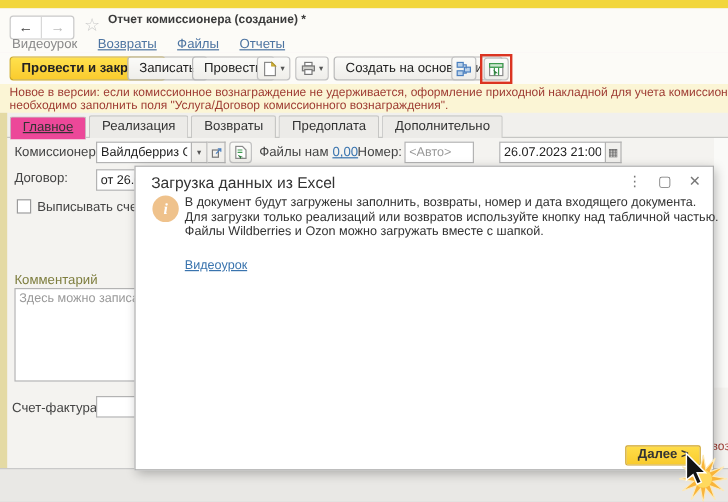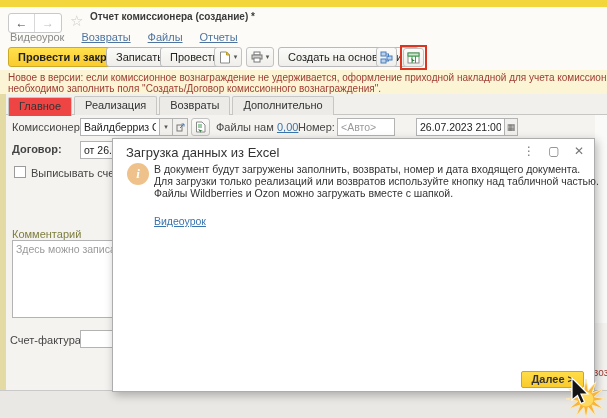--- a/index.html
+++ b/index.html
@@ -33,21 +33,21 @@
   .red-box{position:absolute;left:400px;top:1px;width:27px;height:25px;border:2px solid #DB3421;display:flex;align-items:center;justify-content:center;}
   .red-box .icon-btn{position:static;width:21px;height:19px;}
   
   .notice{position:absolute;left:0;top:70px;width:607px;height:24px;background:#FBF5D5;color:#9E3B32;
           font-size:10px;line-height:11px;padding:2px 0 0 8px;}
   .notice div{white-space:nowrap;overflow:hidden;}
   
   .left-strip{position:absolute;left:0;top:94px;width:6px;height:296px;background:#E4DAA4;}
   .tabstrip{position:absolute;left:8px;top:96px;display:flex;font-size:11px;z-index:2;}
   .ftab{padding:2px 10px 3px;border:1px solid #C6C6C4;border-bottom:none;background:#ECEBE8;margin-right:2px;cursor:pointer;border-radius:2px 2px 0 0;}
-  .ftab.active{background:#ef4444;position:relative;top:1px;padding-bottom:4px;}
+  .ftab.active{background:#ec4899;position:relative;top:1px;padding-bottom:4px;text-decoration:underline;}
   .form-panel{position:absolute;left:0;top:114px;width:607px;height:276px;background:#F4F3F0;border-top:1px solid #C6C6C4;}
   .right-sliver{position:absolute;left:595px;top:115px;width:12px;height:208px;background:#FAFAF8;}
   .lbl{position:absolute;font-size:11px;color:#444;white-space:nowrap;}
   .inp{position:absolute;height:18px;border:1px solid #B3B3B3;background:#fff;font-size:10.5px;
        font-family:"Liberation Sans","DejaVu Sans",sans-serif;padding:0 3px;color:#222;}
   .inp::placeholder{color:#9A9A9A;}
   .fieldwrap{position:absolute;display:flex;height:18px;}
   .fieldwrap .inp{position:static;height:100%;}
   .sq-btn{width:13px;height:18px;border:1px solid #B3B3B3;border-left:none;background:#F1F0ED;
           display:flex;align-items:center;justify-content:center;font-size:7px;color:#555;cursor:pointer;}
@@ -148,27 +148,28 @@
               <rect x="1" y="1" width="11" height="3" fill="#CDE6CF" stroke="#3E9B4F"></rect>
               <path d="M4 6 l4 3 h-2 v2" fill="#2F7A3D"></path>
             </svg>
         </span>
       </div>
     </div>
   </div>
 
   <div class="notice">
     <div>Новое в версии: если комиссионное вознаграждение не удерживается, оформление приходной накладной для учета комиссионного вознаграждения не требуется. В договоре</div>
-    <div>необходимо заполнить поля "Создать/Договор комиссионного вознаграждения".</div>
+    <div>необходимо заполнить поля "Услуга/Договор комиссионного вознаграждения".</div>
   </div>
 
   <div class="tabstrip">
     <div class="ftab active">Главное</div>
     <div class="ftab">Реализация</div>
     <div class="ftab">Возвраты</div>
+    <div class="ftab">Предоплата</div>
     <div class="ftab">Дополнительно</div>
   </div>
   <div class="form-panel"></div>
   <div class="left-strip"></div>
   <div class="right-sliver"></div>
 
   <div class="lbl" style="left:12px;top:121px;">Комиссионер:</div>
   <div class="fieldwrap" style="left:80px;top:118px;">
     <input class="inp" style="width: 80px;" value="Вайлдберриз ООО">
     <div class="sq-btn">
@@ -197,21 +198,21 @@
   <div class="lbl" style="left:298px;top:121px;">Номер:</div>
   <input class="inp" style="left: 337px; top: 118px; width: 58px;" placeholder="&lt;Авто&gt;">
   <div class="lbl" style="left:402px;top:124px;margin-top:16px;">от:</div>
   <div class="fieldwrap" style="left:416px;top:118px;">
     <input class="inp" style="width: 89px;" value="26.07.2023 21:00:20">
     <div class="sq-btn">
         <span style="font-size:9px;color:#666;">▦</span>
       </div>
   </div>
 
-  <div class="lbl" style="left:12px;top:143px;font-weight:bold;">Договор:</div>
+  <div class="lbl" style="left:12px;top:143px;">Договор:</div>
   <input class="inp" style="left: 80px; top: 141px; width: 120px;" value="от 26.07.202">
 
   <div class="cbx" style="left:14px;top:166px;"></div>
   <div class="lbl" style="left:31px;top:167px;">Выписывать счета-факт</div>
 
   <div class="lbl comment-lbl" style="left:12px;top:228px;">Комментарий</div>
   <textarea class="inp" style="left: 12px; top: 240px; width: 150px; height: 78px; position: absolute;" placeholder="Здесь можно записать важ"></textarea>
 
   <div class="lbl" style="left:10px;top:334px;">Счет-фактура №:</div>
   <input class="inp" style="left: 80px; top: 330px; width: 120px;">

